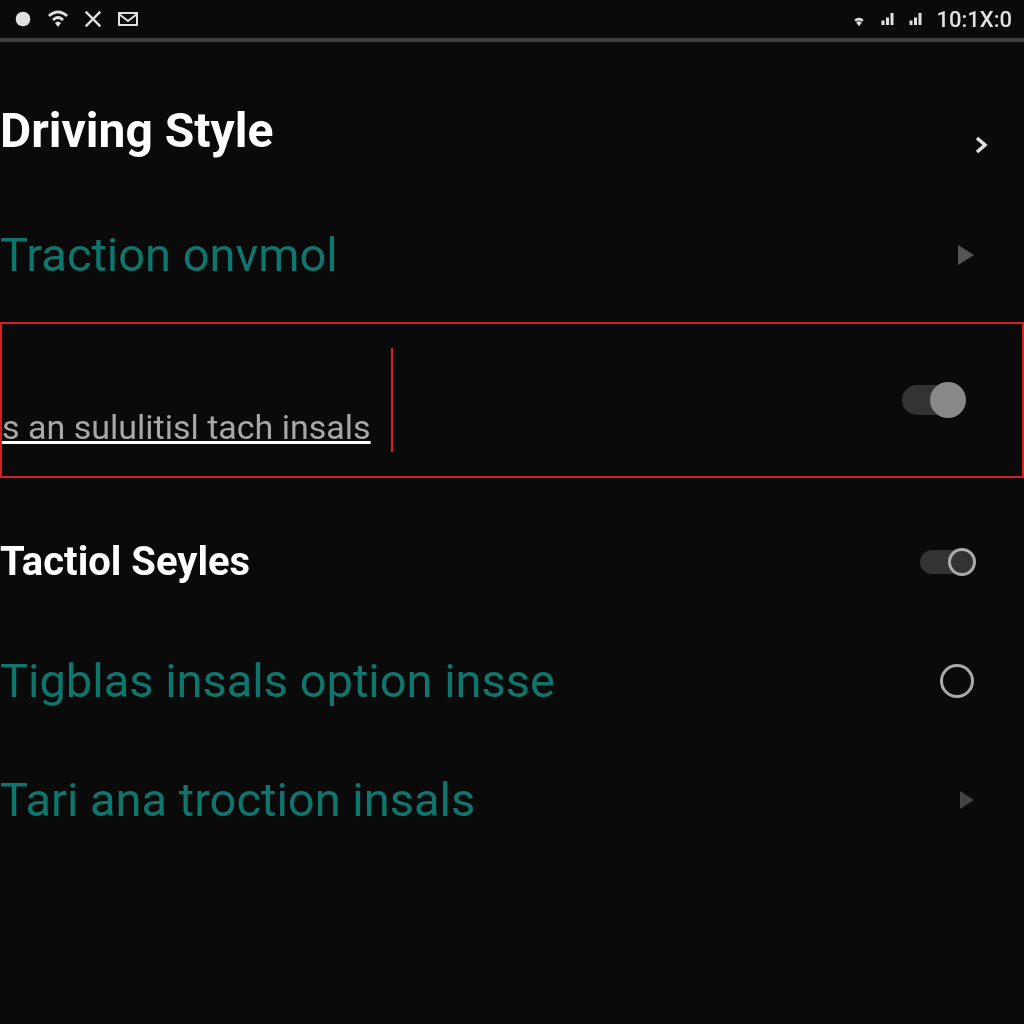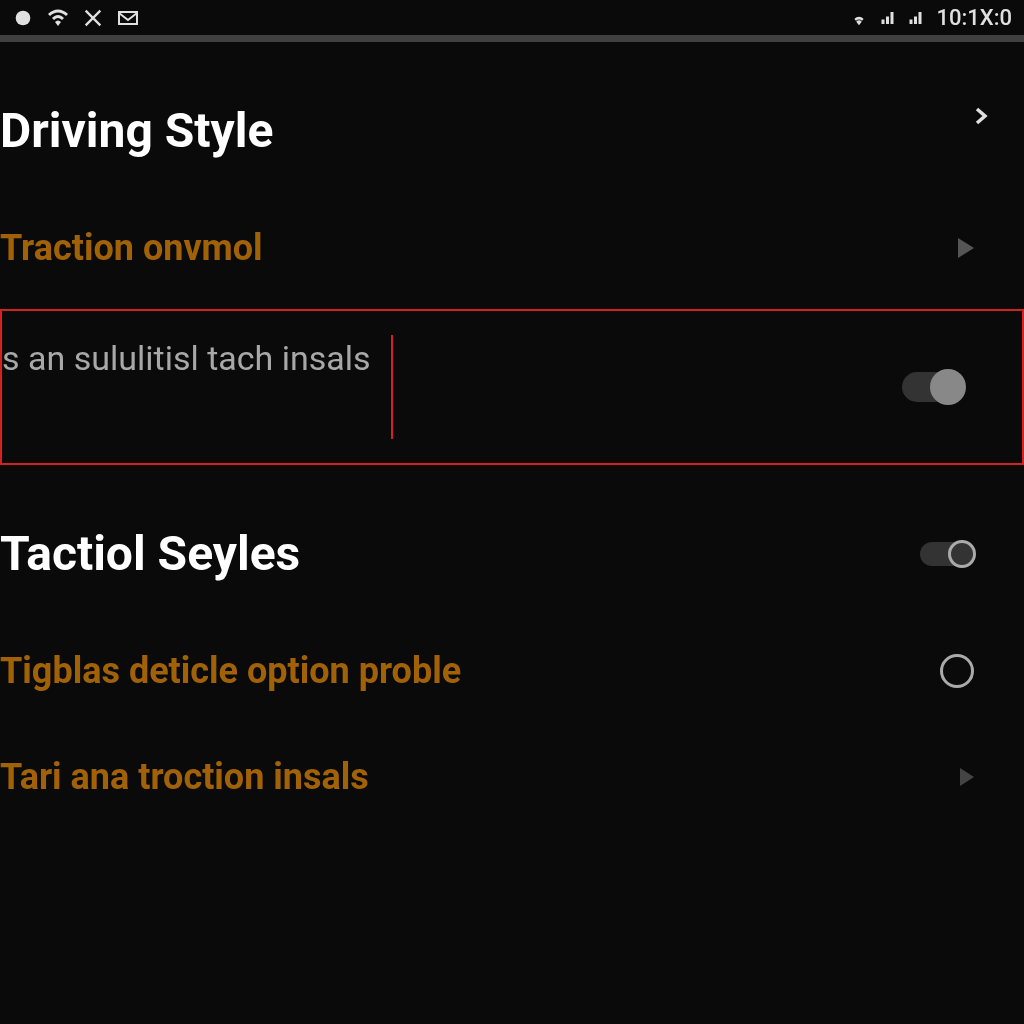--- a/index.html
+++ b/index.html
@@ -17,21 +17,21 @@
     }
     .status-bar {
       height: 42px;
       display: flex;
       justify-content: space-between;
       align-items: center;
       padding: 0 12px;
       background: #0a0a0a;
       color: #e0e0e0;
       font-size: 22px;
-      border-bottom: 7px solid #404040;
+      border-bottom: 4px solid #404040;
     }
     .status-left {
       display: flex;
       gap: 12px;
       align-items: center;
     }
     .status-right {
       display: flex;
       gap: 10px;
       align-items: center;
@@ -41,21 +41,21 @@
       display: inline-flex;
       align-items: center;
       justify-content: center;
     }
     .content {
       padding: 0;
     }
     .header-row {
       display: flex;
       justify-content: space-between;
-      align-items: flex-start;
+      align-items: flex-end;
       padding: 60px 30px 40px 0;
       cursor: pointer;
     }
     .header-title {
       font-size: 48px;
       font-weight: 700;
       color: #ffffff;
     }
     .chevron-right {
       width: 28px;
@@ -70,26 +70,26 @@
       fill: none;
     }
     .setting-row {
       display: flex;
       justify-content: space-between;
       align-items: center;
       padding: 28px 40px 28px 0;
       min-height: 90px;
     }
     .setting-label {
-      font-size: 36px;
-      color: #a16207;
-      font-weight: 700;
+      font-size: 47px;
+      color: #0f766e;
+      font-weight: 400;
     }
     .setting-label-bold {
-      font-size: 48px;
+      font-size: 40px;
       color: #ffffff;
       font-weight: 700;
       text-align: center;
     }
     .highlighted-row {
       border: 2px solid #d32020;
       padding: 24px 0 24px 0;
       margin: 12px 0;
       display: flex;
       justify-content: space-between;
@@ -103,22 +103,23 @@
       padding-right: 20px;
     }
     .red-divider {
       width: 2px;
       height: 104px;
       background: #d32020;
       margin-right: 30px;
     }
     .highlighted-left {
       display: flex;
-      align-items: flex-start;
+      align-items: flex-end;
       flex: 1;
+      text-decoration: underline;
     }
     .play-arrow {
       width: 0;
       height: 0;
       border-left: 16px solid #555;
       border-top: 10px solid transparent;
       border-bottom: 10px solid transparent;
     }
     .play-arrow-small {
       width: 0;
@@ -251,21 +252,21 @@
   <div class="setting-row" style="padding-top:48px;">
     <div class="setting-label-bold">Tactiol Seyles</div>
     <div class="right-control">
       <div class="toggle-switch" style="width:54px;height:24px;">
         <div class="toggle-knob-off"></div>
       </div>
     </div>
   </div>
 
   <div class="setting-row" style="padding-top:40px;">
-    <div class="setting-label">Tigblas deticle option proble</div>
+    <div class="setting-label">Tigblas insals option insse</div>
     <div class="right-control">
       <div class="radio-circle"></div>
     </div>
   </div>
 
   <div class="setting-row" style="padding-top:36px;">
     <div class="setting-label">Tari ana troction insals</div>
     <div class="right-control">
       <div class="play-arrow-small"></div>
     </div>

